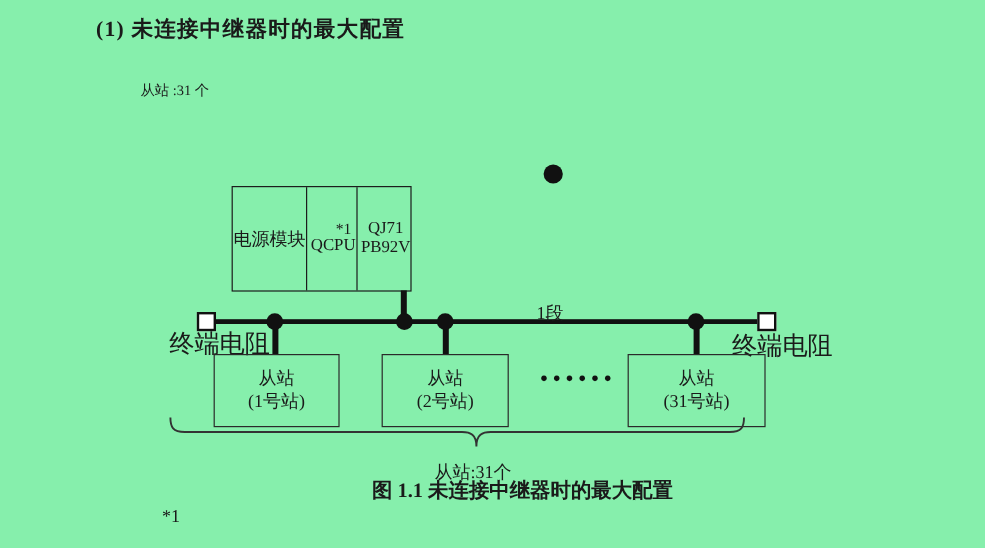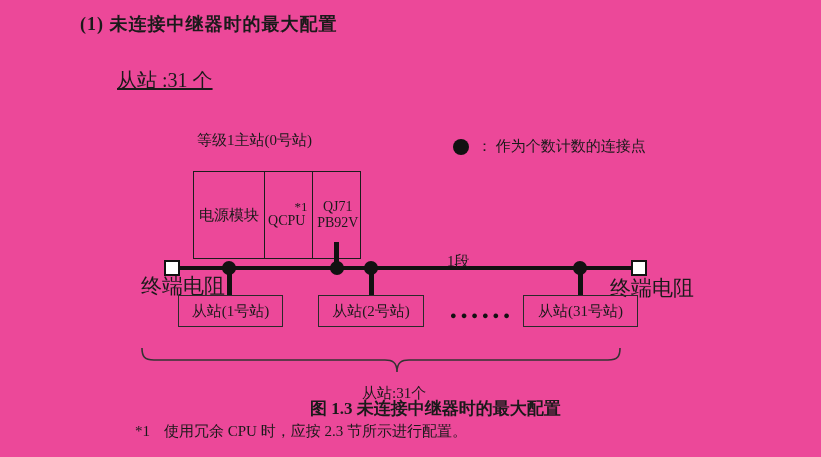--- a/index.html
+++ b/index.html
@@ -1,35 +1,34 @@
 <!DOCTYPE html>
 <html><head>
 <meta charset="utf-8">
 <style>
   html,body{margin:0;padding:0;background:#ffffff;}
   .canvas{
     position:relative;
     width:821px;height:457px;
-    background:#ec4899;
+    background:#86efac;
     font-family:"Liberation Serif","DejaVu Serif",serif;
     color:#1a1a1a;
     overflow:hidden;
   }
   .abs{position:absolute;white-space:nowrap;}
 
   .heading{left:80px;top:12px;font-size:18px;font-weight:bold;letter-spacing:1px;}
   .sub1{left:117px;top:42px;font-size:16px;}
-  .sub2{left:117px;top:67px;font-size:20px;text-decoration:underline;}
+  .sub2{left:117px;top:67px;font-size:12px;}
 
   .master-label{left:197px;top:131px;font-size:15px;}
   .master-box{
-    left:193px;top:155px;width:168px;height:88px;
+    left:193px;top:155px;width:150px;height:88px;
     border:1.6px solid #1c1c1c;box-sizing:border-box;
     display:flex;
-    margin-top:16px;
   }
   .cell{box-sizing:border-box;display:flex;flex-direction:column;justify-content:center;font-size:15px;}
   .cell-power{width:72px;border-right:1.6px solid #1c1c1c;align-items:center;}
   .cell-cpu{width:48px;border-right:1.6px solid #1c1c1c;align-items:flex-start;padding-left:3px;font-size:14px;}
   .cpu-note{align-self:flex-end;padding-right:4px;font-size:13px;line-height:12px;}
   .cell-module{width:48px;align-items:center;padding-left:3px;font-size:14px;line-height:16px;}
 
   .legend{left:453px;top:137px;font-size:15px;display:flex;align-items:center;}
   .legend-dot{display:inline-block;width:16px;height:16px;border-radius:50%;background:#111;margin-right:8px;}
 
@@ -39,56 +38,54 @@
   .term-right{left:631px;}
   .term-label{font-size:21px;top:272px;}
   .term-label-left{left:141px;}
   .term-label-right{left:610px;top:274px;}
   .segment-label{left:447px;top:252px;font-size:15px;}
 
   .node-dot{width:14px;height:14px;border-radius:50%;background:#111;top:261px;}
   .drop{width:5px;background:#111;}
 
   .slave-box{
-    top:295px;height:32px;
+    top:295px;height:61px;
     border:1.6px solid #2a2a2a;box-sizing:border-box;
-    display:flex;flex-direction:row;align-items:center;justify-content:center;
+    display:flex;flex-direction:column;align-items:center;justify-content:center;
     font-size:15px;line-height:19px;text-align:center;
   }
   .ellipsis{left:450px;top:309px;font-size:11px;letter-spacing:4px;color:#111;}
 
   .brace-label{left:362px;top:384px;font-size:15px;}
   .caption{left:310px;top:397px;font-size:17px;font-weight:bold;}
   .footnote-marker{left:135px;top:423px;font-size:15px;}
   .footnote-text{left:164px;top:422px;font-size:15px;}
 </style>
 </head>
 <body>
 
 <div class="canvas">
 
   <div class="abs heading">(1) 未连接中继器时的最大配置</div>
   <div class="abs sub2">从站 :31 个</div>
 
-  <div class="abs master-label">等级1主站(0号站)</div>
   <div class="abs master-box">
     <div class="cell cell-power">电源模块</div>
     <div class="cell cell-cpu">
       <span class="cpu-note">*1</span>
       <span>QCPU</span>
     </div>
     <div class="cell cell-module">
       <span>QJ71</span>
       <span>PB92V</span>
     </div>
   </div>
 
   <div class="abs legend">
     <span class="legend-dot"></span>
-    <span>：  作为个数计数的连接点</span>
   </div>
 
   <div class="abs bus-line"></div>
   <div class="abs segment-label">1段</div>
   <div class="abs term-square term-left"></div>
   <div class="abs term-square term-right"></div>
   <div class="abs term-label term-label-left">终端电阻</div>
   <div class="abs term-label term-label-right">终端电阻</div>
 
   <div class="abs drop" style="left:334px;top:242px;height:26px;"></div>
@@ -114,17 +111,16 @@
     <span>(31号站)</span>
   </div>
 
   <div class="abs ellipsis">●●●●●●</div>
 
   <svg class="abs" style="left:140px;top:344px;" width="482" height="32" viewBox="0 0 482 32">
     <path d="M 2 4 C 2 12 4 16 14 16 L 245 16 C 252 16 257 18 257 28 C 257 18 262 16 269 16 L 468 16 C 478 16 480 12 480 4" fill="none" stroke="#333" stroke-width="1.6"></path>
   </svg>
   <div class="abs brace-label">从站:31个</div>
 
-  <div class="abs caption">图 1.3 未连接中继器时的最大配置</div>
+  <div class="abs caption">图 1.1 未连接中继器时的最大配置</div>
   <div class="abs footnote-marker">*1</div>
-  <div class="abs footnote-text">使用冗余 CPU 时，应按 2.3 节所示进行配置。</div>
 
 </div>
 
 </body></html>

